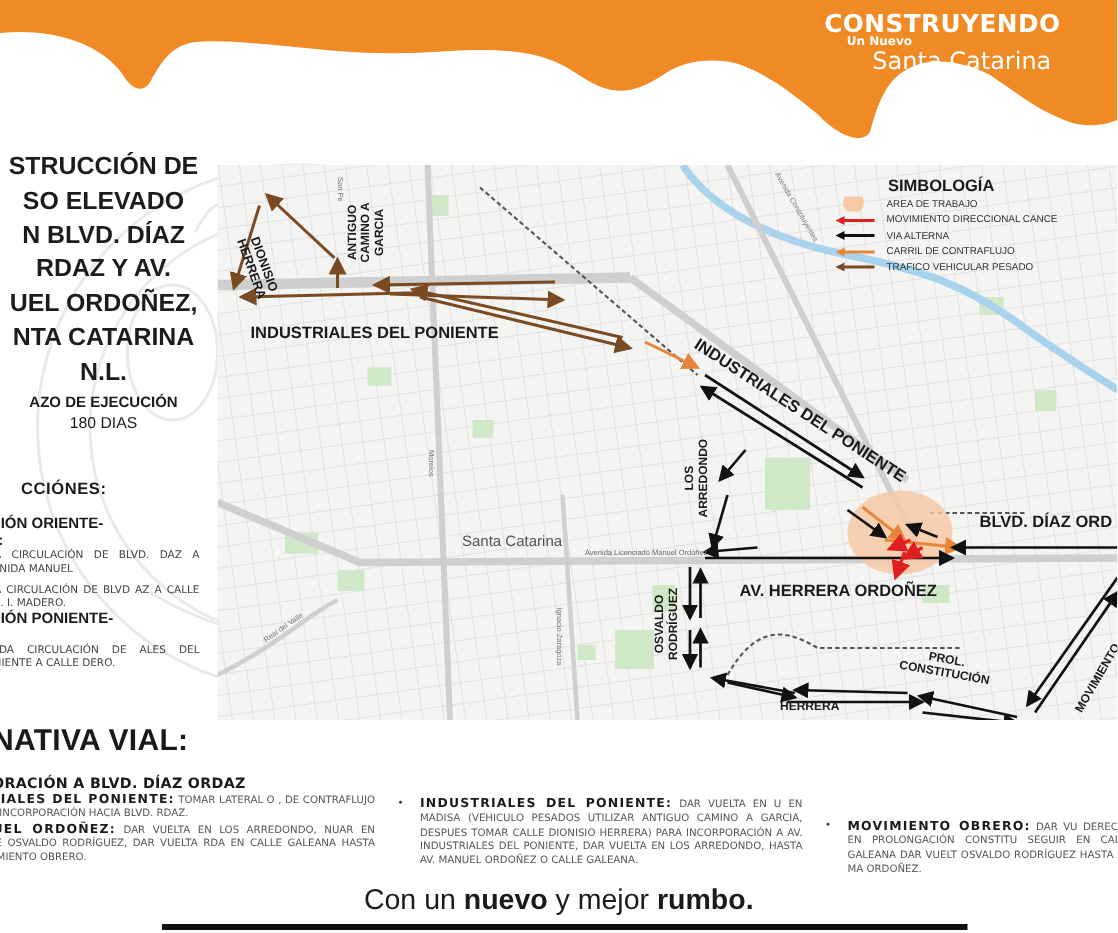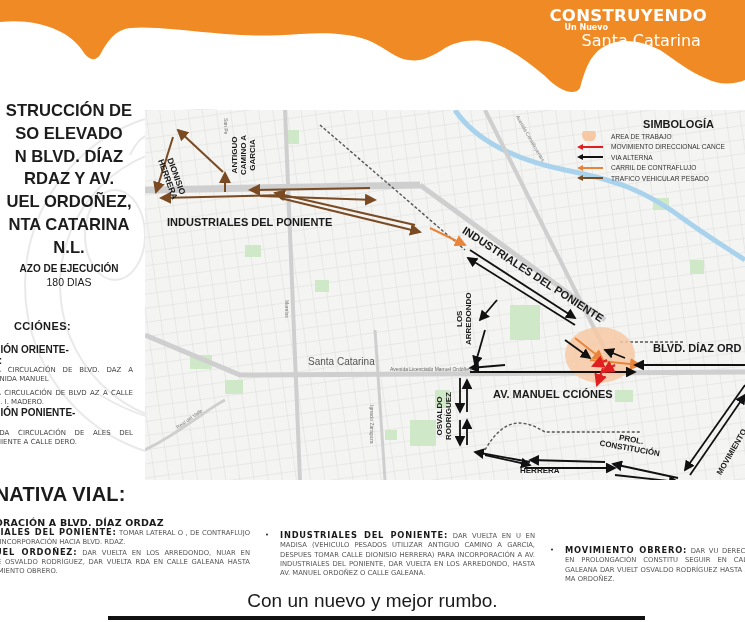--- a/index.html
+++ b/index.html
@@ -23,37 +23,37 @@
   .title-block .dias { font-size:10.5px; margin-top:2px; }
 
   .afect { position:absolute; left:-14px; top:320px; width:147px; font-size:8.2px; }
   .afect .h { font-weight:bold; font-size:11px; letter-spacing:0.4px; margin-left:28px; }
   .afect .sub { font-weight:bold; font-size:10px; line-height:11px; margin-top:9px; }
   .afect p { font-family:"DejaVu Sans", sans-serif; font-size:7px; line-height:9px; color:#444; text-align:justify; }
 
   .map { position:absolute; left:145px; top:110px; width:600px; height:370px; background:#f3f3f1; overflow:hidden; }
   .map svg { position:absolute; left:0; top:0; }
 
-  .legend { position:absolute; left:575px; top:118px; width:170px;text-align:center; }
+  .legend { position:absolute; left:555px; top:118px; width:170px; }
   .legend .lt { font-weight:bold; font-size:11px; margin-left:37px; margin-bottom:1px; }
   .legend .row { display:flex; align-items:center; height:10.5px; font-size:6.6px; color:#333; white-space:nowrap; }
   .legend .sw { width:30px; height:10px; position:relative; margin-right:6px; }
 
   .alt-title { position:absolute; left:-20px; top:483px; font-weight:bold; font-size:20px; letter-spacing:0.2px; }
   .col { position:absolute; font-family:"DejaVu Sans", sans-serif; color:#555; font-size:6.8px; line-height:9.3px; text-align:justify; }
   .col .h { font-weight:bold; color:#1a1a1a; font-size:9.5px; line-height:11px; letter-spacing:0.2px; }
   .col b { color:#1a1a1a; font-size:8.3px; letter-spacing:0.8px; }
   .col1 { left:-20px; top:517px; width:270px; }
   .col2 { left:265px; top:503px; width:270px; }
   .col3 { left:550px; top:518px; width:205px; }
   .bul { position:relative; padding-left:15px;margin-top:28px; }
   .bul::before { content:"•"; position:absolute; left:0; top:0; color:#333; }
 
   .slogan { position:absolute; left:0; width:745px; top:590px; text-align:center; font-size:19px; color:#1a1a1a; }
-  .slogan b { font-weight:normal;text-align:center; }
+  .slogan b { font-weight:bold;text-align:center; }
   .rule { position:absolute; left:108px; top:616px; width:537px; height:4px; background:#111; }
   .maplabel { position:absolute; font-weight:bold; color:#1a1a1a; white-space:nowrap; }
 </style>
 </head>
 <body>
 
 <div class="header">
   <svg width="745" height="100" viewBox="0 0 745 100">
     <path d="M0,0 H745 V80 C735,84 720,86 705,78 C690,72 675,60 660,50 C640,40 620,38 605,46 C590,54 585,70 580,88 C575,96 560,92 545,76 C528,62 510,48 490,42 C470,38 455,42 445,48 C430,58 420,62 408,60 C395,58 385,48 372,42 C355,34 330,32 300,34 C270,36 250,36 225,34 C180,30 150,26 130,28 C115,30 108,40 100,55 C95,62 88,60 82,50 C70,32 40,18 0,22 Z" fill="#f08a24"></path>
   </svg>
@@ -223,21 +223,21 @@
     <div>LOS</div>
       <div>ARREDONDO</div>
   </div>
   <div class="maplabel" style="left:508px;top:232px;font-size:11px;">BLVD. DÍAZ ORD</div>
   <div class="maplabel" style="left:163px;top:246px;font-size:10px;font-weight:normal;color:#555;">Santa Catarina</div>
   <div class="maplabel" style="left:245px;top:256px;font-size:5px;font-weight:normal;color:#666;">Avenida Licenciado Manuel Ordóñez</div>
   <div class="maplabel" style="left:290px;top:330px;font-size:8px;line-height:9px;transform:rotate(-90deg);transform-origin:left top;text-align:center;">
     <div>OSVALDO</div>
       <div>RODRÍGUEZ</div>
   </div>
-  <div class="maplabel" style="left:348px;top:278px;font-size:11px;">AV. MANUEL CCIÓNES</div>
+  <div class="maplabel" style="left:348px;top:278px;font-size:11px;">AV. HERRERA ORDOÑEZ</div>
   <div class="maplabel" style="left:455px;top:325px;font-size:8px;line-height:9px;transform:rotate(10deg);text-align:center;">
     <div>PROL.</div>
       <div>CONSTITUCIÓN</div>
   </div>
   <div class="maplabel" style="left:375px;top:356px;font-size:8px;">HERRERA</div>
   <div class="maplabel" style="left:570px;top:362px;font-size:8px;transform:rotate(-60deg);transform-origin:left top;">MOVIMIENTO</div>
   <div class="maplabel" style="left:145px;top:190px;font-size:5px;font-weight:normal;color:#777;transform:rotate(90deg);transform-origin:left top;">Morelos</div>
   <div class="maplabel" style="left:375px;top:4px;font-size:5px;font-weight:normal;color:#777;transform:rotate(60deg);transform-origin:left top;">Avenida Constituyentes</div>
   <div class="maplabel" style="left:230px;top:295px;font-size:5px;font-weight:normal;color:#777;transform:rotate(90deg);transform-origin:left top;">Ignacio Zaragoza</div>
   <div class="maplabel" style="left:30px;top:315px;font-size:5px;font-weight:normal;color:#777;transform:rotate(-35deg);transform-origin:left top;">Real del Valle</div>

